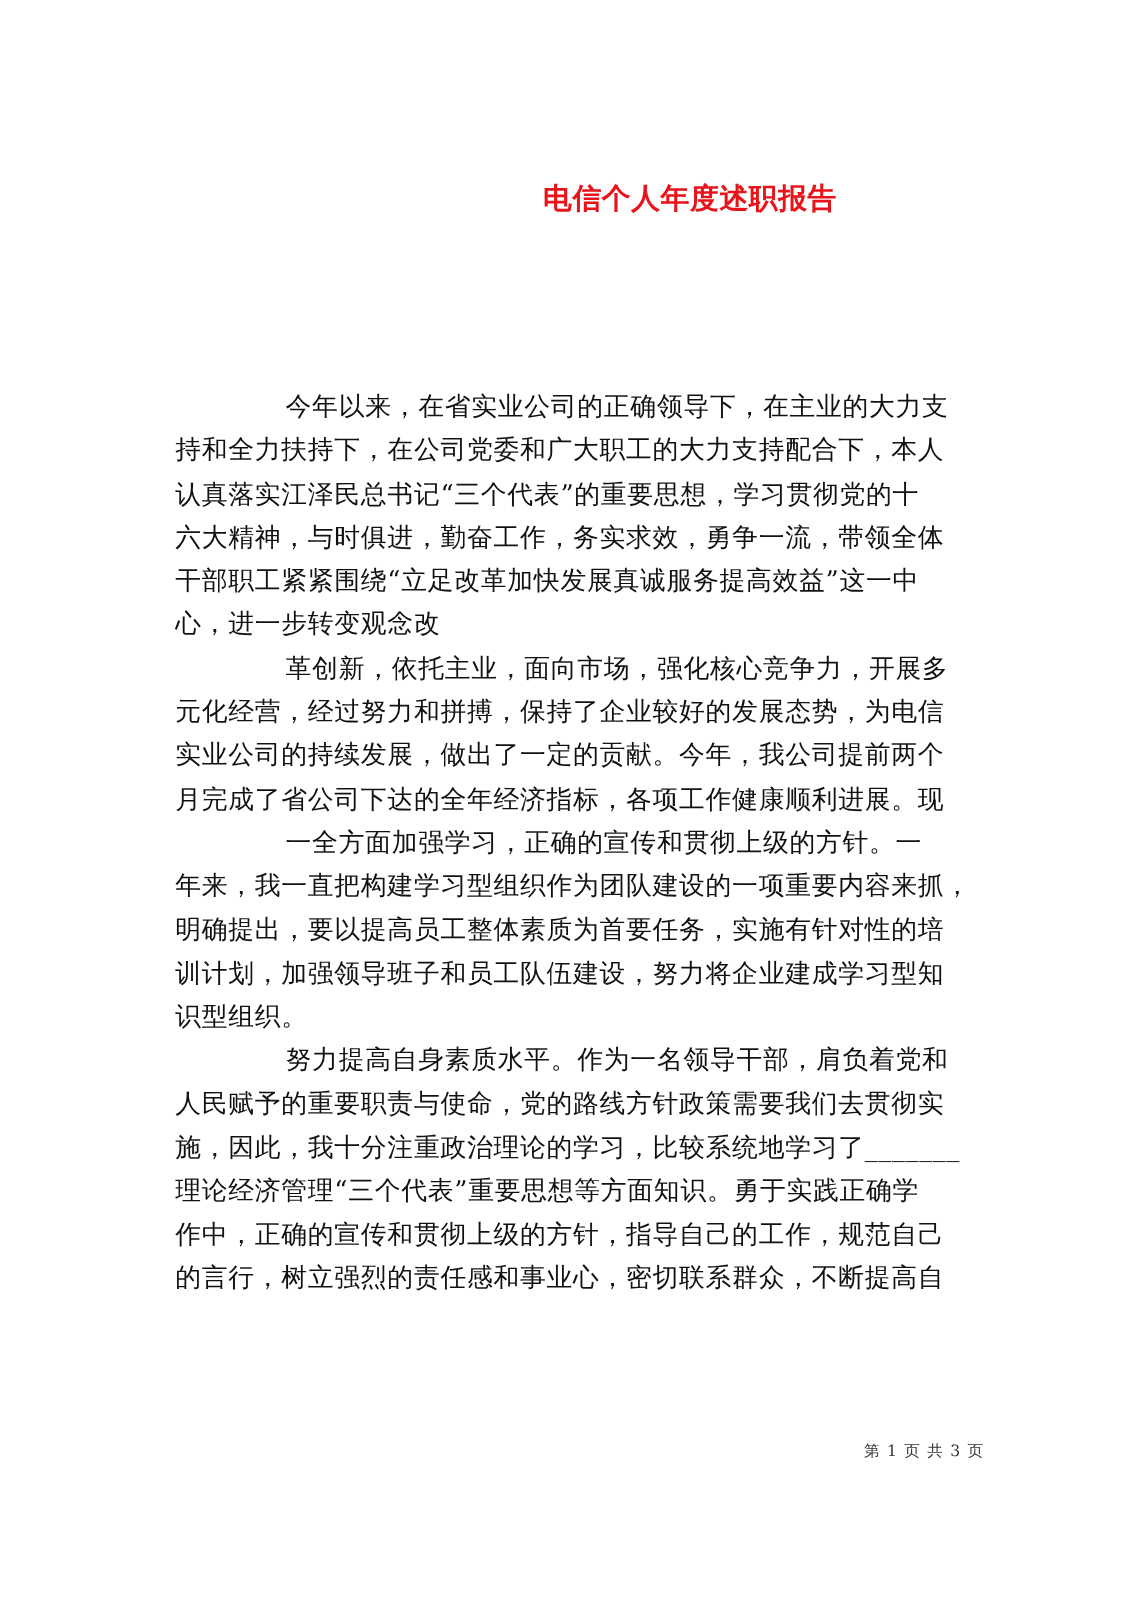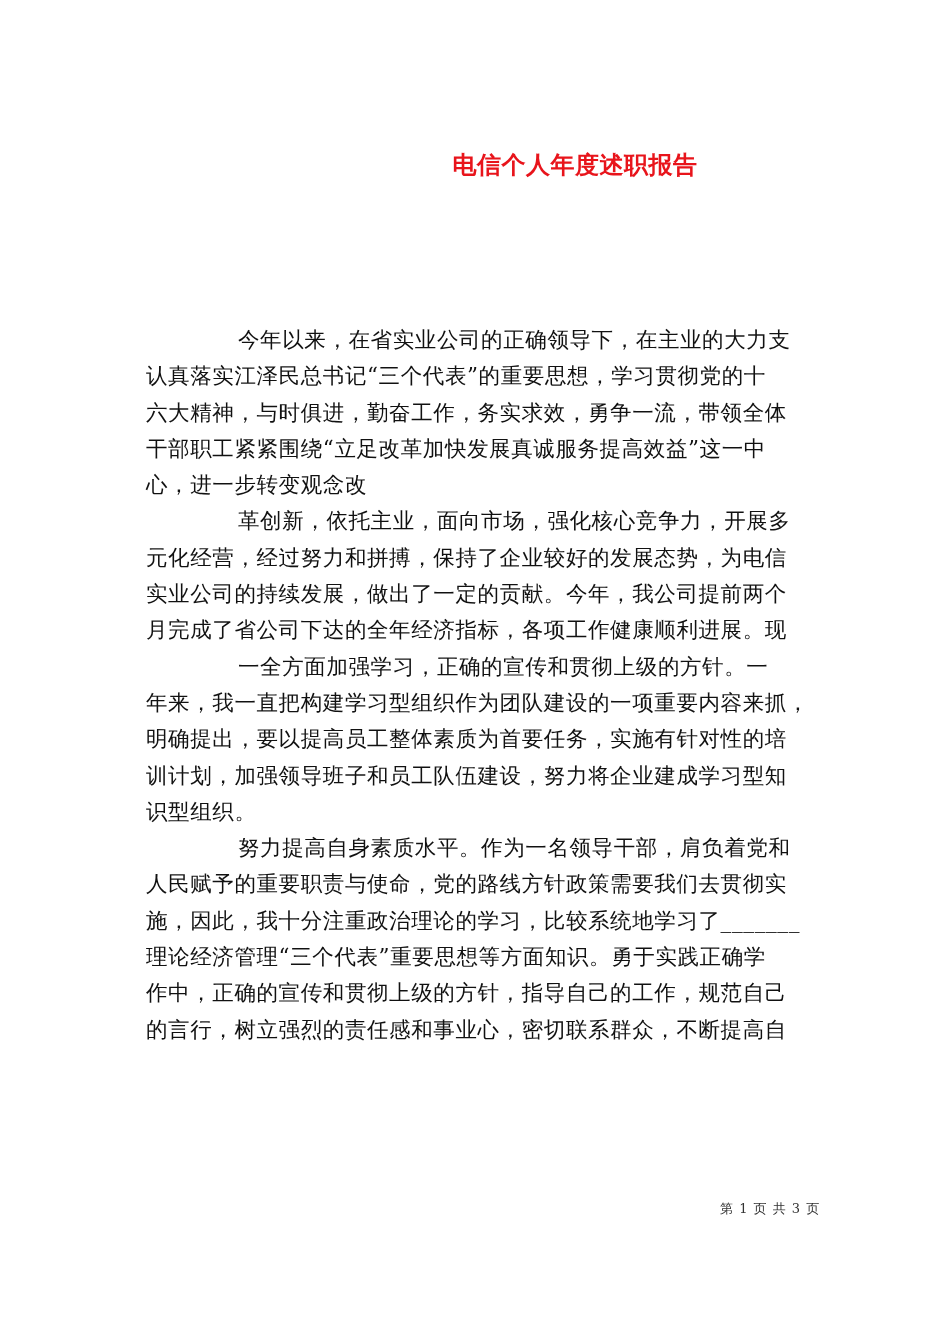--- a/index.html
+++ b/index.html
@@ -16,20 +16,21 @@
   </style>
 </head>
 <body>
 
 <div>
   <h1 class="title">电信个人年度述职报告</h1>
 
   <div class="body-text">
     <div>
       <div class="line indent">今年以来，在省实业公司的正确领导下，在主业的大力支</div>
+      <div class="line">持和全力扶持下，在公司党委和广大职工的大力支持配合下，本人</div>
       <div class="line">认真落实江泽民总书记“三个代表”的重要思想，学习贯彻党的十</div>
       <div class="line">六大精神，与时俱进，勤奋工作，务实求效，勇争一流，带领全体</div>
       <div class="line">干部职工紧紧围绕“立足改革加快发展真诚服务提高效益”这一中</div>
       <div class="line">心，进一步转变观念改</div>
     </div>
     <div>
       <div class="line indent">革创新，依托主业，面向市场，强化核心竞争力，开展多</div>
       <div class="line">元化经营，经过努力和拼搏，保持了企业较好的发展态势，为电信</div>
       <div class="line">实业公司的持续发展，做出了一定的贡献。今年，我公司提前两个</div>
       <div class="line">月完成了省公司下达的全年经济指标，各项工作健康顺利进展。现</div>

